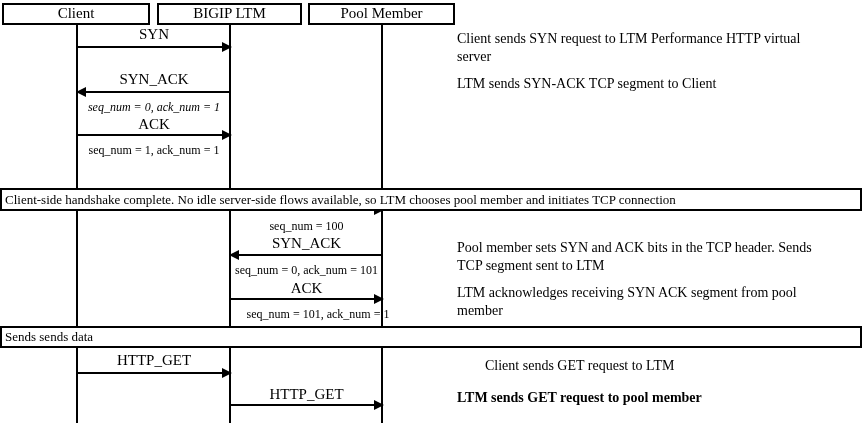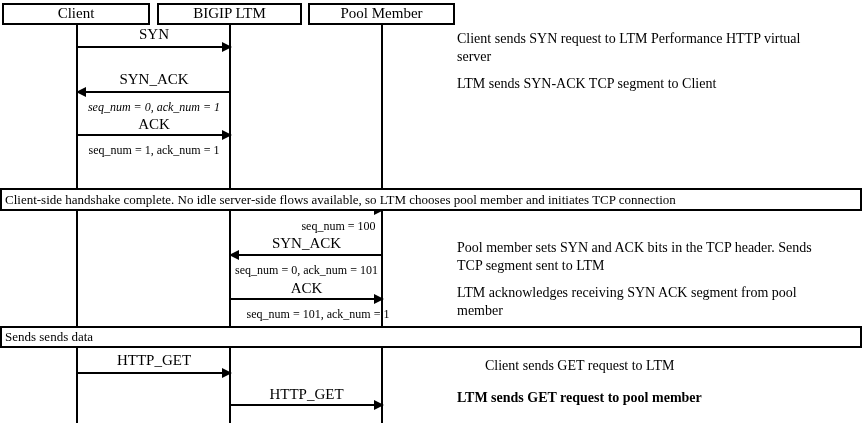--- a/index.html
+++ b/index.html
@@ -130,21 +130,21 @@
   <div class="msg-label" style="left:77px;  top:116px; width:154px;">ACK</div>
   <div class="arrow r" style="left:77px;  top:134px; width:154px;"></div>
   <div class="msg-detail" style="left:77px;  top:143px; width:154px;">seq_num = 1, ack_num = 1</div>
 
   <div class="banner" style="top:164px; height:23px;margin-top:24px;">
     <span>Client-side handshake complete. No idle server-side flows available, so LTM chooses pool member and initiates TCP connection</span>
   </div>
 
   <div class="msg-label" style="left:230px; top:190px; width:153px;">SYN</div>
   <div class="arrow r" style="left:230px; top:209px; width:153px;"></div>
-  <div class="msg-detail" style="left:230px; top:219px; width:153px;padding-left:32px;">seq_num = 100</div>
+  <div class="msg-detail" style="left:230px; top:219px; width:153px;">seq_num = 100</div>
 
   <div class="msg-label" style="left:230px; top:235px; width:153px;">SYN_ACK</div>
   <div class="arrow l" style="left:230px; top:254px; width:153px;"></div>
   <div class="msg-detail" style="left:230px; top:263px; width:153px;">seq_num = 0, ack_num = 101</div>
 
   <div class="msg-label" style="left:230px; top:280px; width:153px;">ACK</div>
   <div class="arrow r" style="left:230px; top:298px; width:153px;"></div>
   <div class="msg-detail" style="left:230px; top:307px; width:176px;">seq_num = 101, ack_num = 1</div>
 
   <div class="banner" style="top:326px; height:22px;">

